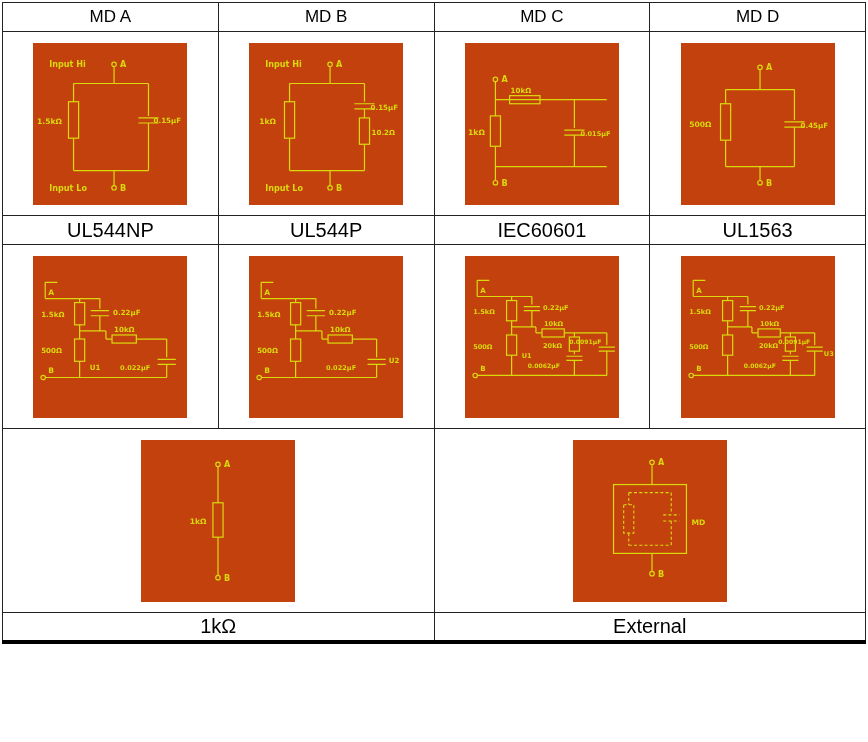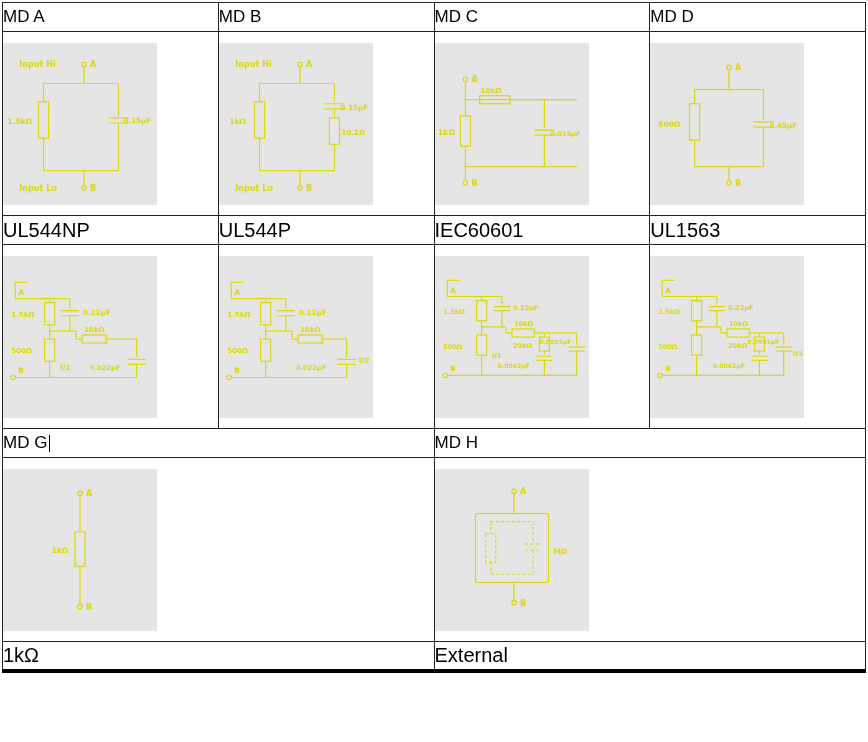--- a/index.html
+++ b/index.html
@@ -1,25 +1,25 @@
 <!DOCTYPE html>
 <html><head>
 <meta charset="utf-8">
 <style>
   * { box-sizing: border-box; }
   html,body { margin:0; padding:0; background:#ffffff; }
   body { font-family:"Liberation Sans", sans-serif; }
   .page { width:868px; height:742px; padding:2px; }
   table.md-table { width:864px; table-layout:fixed; border-collapse:collapse;
                    border:1px solid #111; border-bottom:4px solid #000; }
-  td { border:1px solid #222; vertical-align:middle; color:#000; padding:0; }
+  td { border:1px solid #222; text-align:center; vertical-align:middle; color:#000; padding:0; }
   td.hdr { height:29px; font-size:17px; }
   td.cap { height:29px; font-size:20px; }
   td.diag { height:184px; }
-  .panel { display:inline-block; width:154px; height:162px; background:#e5e5e5; vertical-align:middle; }
+  .panel { display:inline-block; width:154px; height:162px; background:#c2410c; vertical-align:middle; }
   .panel svg { display:block; width:100%; height:100%; }
   .panel text { fill:#d9d90e; font-family:"DejaVu Sans", sans-serif; font-weight:bold; }
   .w   { stroke:#d9d90e; stroke-width:1.2; fill:none; }
   .dash{ stroke:#d9d90e; stroke-width:1.1; fill:none; stroke-dasharray:3 2.2; }
   .caret { display:inline-block; width:1px; height:17px; background:#000; vertical-align:text-bottom; margin-left:2px; }
 </style>
 </head>
 <body>
 
 <div class="page">
@@ -209,24 +209,20 @@
           <text x="96" y="87" font-size="6">0.0091µF</text>
           <text x="62" y="111" font-size="6">0.0062µF</text>
           <text x="141" y="99" font-size="6.5">U3</text>
           <text x="15" y="114" font-size="7">B</text>
         </svg>
       </div>
     </td>
   </tr>
 
 
-  <tr>
-    <td class="hdr" colspan="2"><span>MD G</span><span class="caret"></span></td>
-    <td class="hdr" colspan="2">MD H</td>
-  </tr>
 
   <tr>
     <td class="diag" colspan="2">
       <div class="panel">
         <svg viewBox="0 0 152 160">
           <g class="w">
             <circle cx="76" cy="24" r="2.2"></circle>
             <path d="M76 26 V62 M76 96 V134"></path>
             <rect x="71" y="62" width="10" height="34"></rect>
             <circle cx="76" cy="136" r="2.2"></circle>

